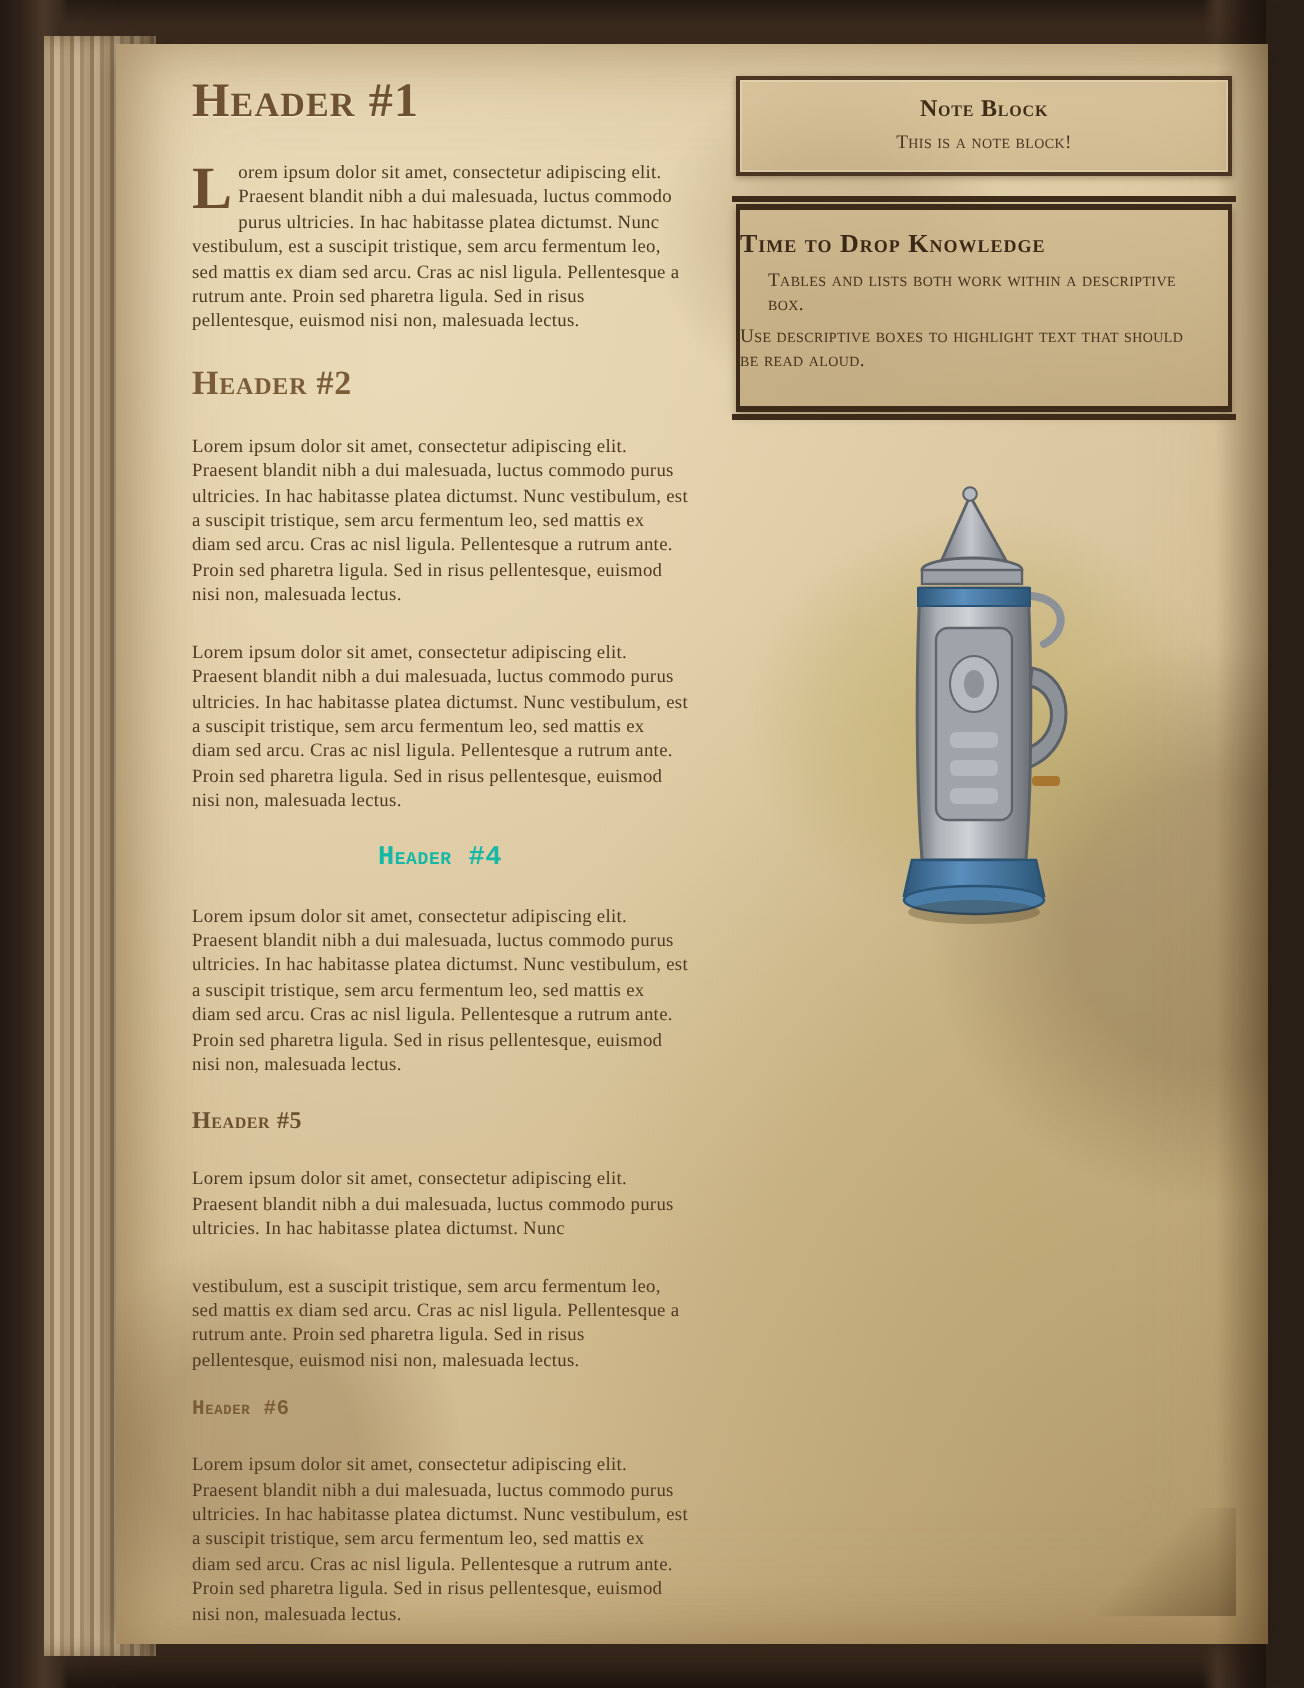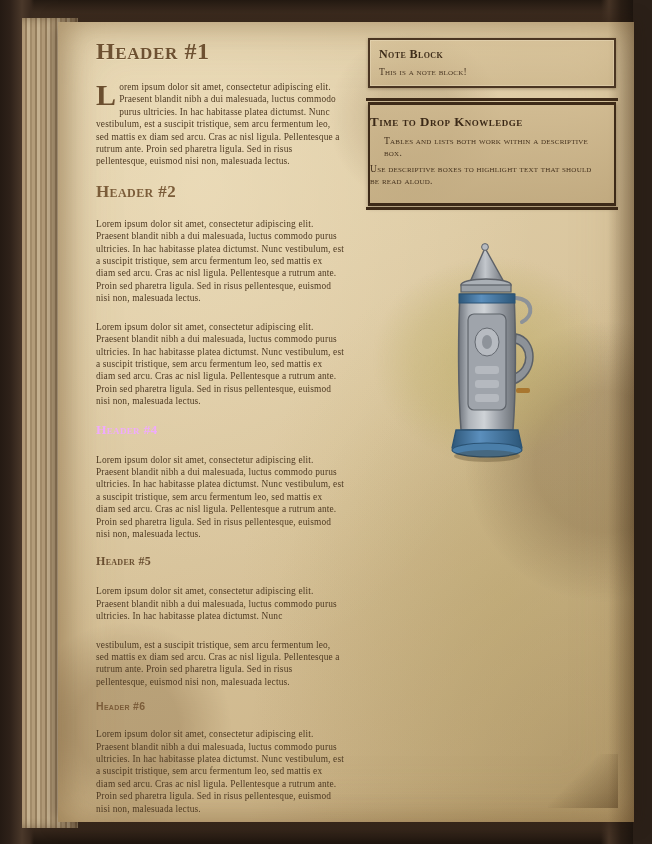--- a/index.html
+++ b/index.html
@@ -126,39 +126,40 @@
   h3.doc-h3 {
     font-family: "Liberation Serif", serif;
     font-variant: small-caps;
     font-weight: 700;
     font-size: 15px;
     letter-spacing: .3px;
     color: #7b5c39;
     margin: 14px 0 5px 0;
   }
   h4.doc-h4 {
-    font-family: Liberation Serif, serif;
+    font-family: Liberation Mono, monospace;
     font-variant: small-caps;
     font-weight: 700;
     font-size: 13.5px;
     letter-spacing: .3px;
-    color: #f0abfc;
+    color: #14b8a6;
     margin: 14px 0 5px 0;
+    text-align: center;
   }
   h5.doc-h5 {
     font-family: "Liberation Serif", serif;
     font-variant: small-caps;
     font-weight: 700;
     font-size: 12px;
     letter-spacing: .3px;
     color: #6a4f31;
     margin: 14px 0 5px 0;
   }
   h6.doc-h6 {
-    font-family: Liberation Sans, sans-serif;
+    font-family: Liberation Mono, monospace;
     font-variant: small-caps;
     font-weight: 700;
     font-size: 10.5px;
     letter-spacing: .3px;
     color: #7b5c39;
     margin: 12px 0 4px 0;
   }
 
   p.body-text {
     font-family: "Liberation Serif", serif;
@@ -181,20 +182,21 @@
   }
 
   
   .note-block {
     break-inside: avoid;
     margin: 10px 0 12px 0;
     padding: 7px 9px 9px 9px;
     background: linear-gradient(180deg, rgba(214,192,150,.55), rgba(198,174,130,.55));
     border: 2px solid #4a3522;
     box-shadow: inset 0 0 0 1px rgba(255,248,224,.25), 0 1px 3px rgba(60,40,18,.35);
+    text-align: center;
   }
   .note-block .nb-title {
     font-family: "Liberation Serif", serif;
     font-variant: small-caps;
     font-weight: 700;
     font-size: 12px;
     color: #3f2d1a;
     margin: 0 0 4px 0;
     letter-spacing: .4px;
   }

